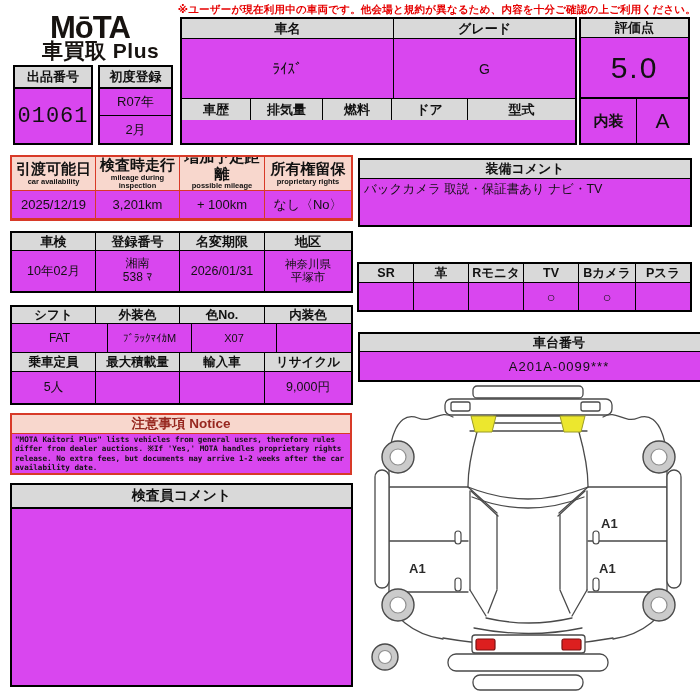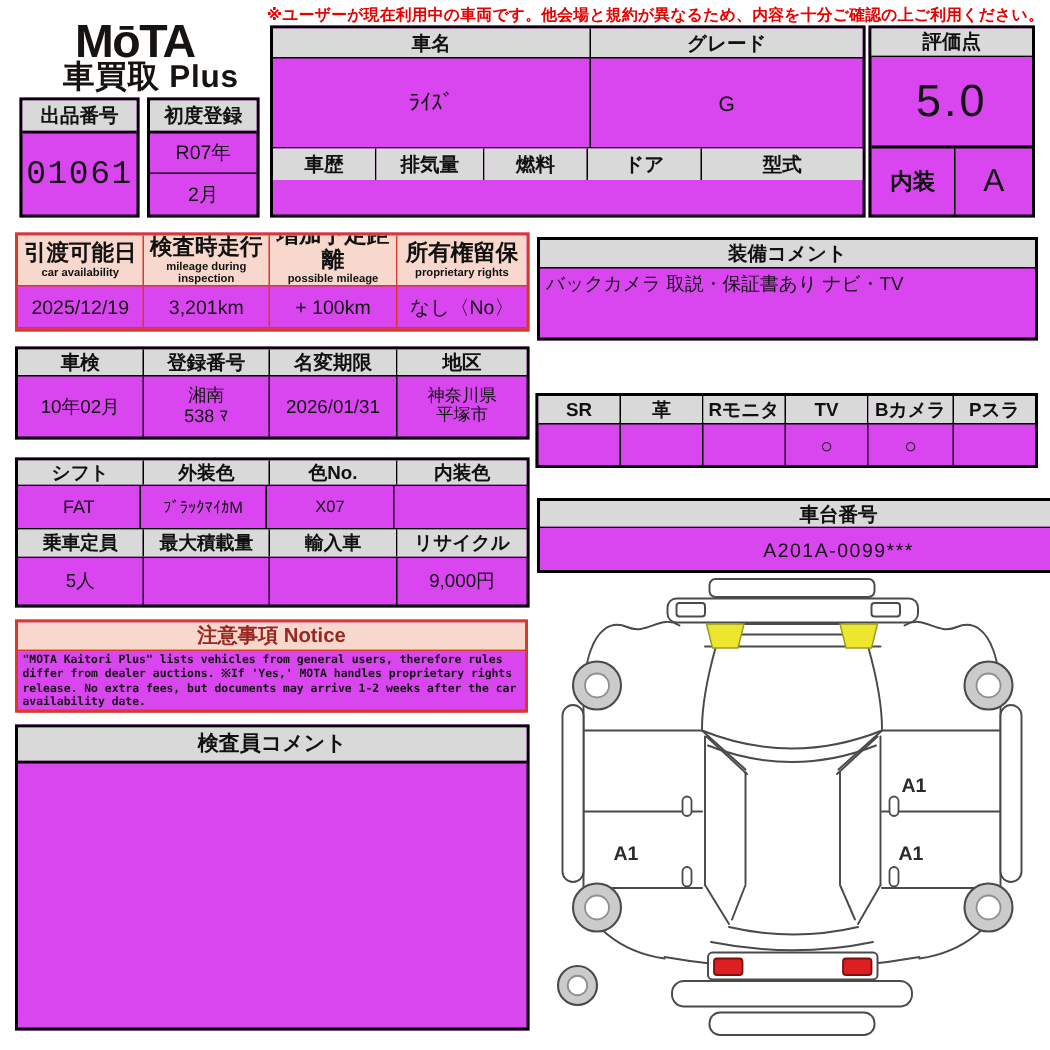--- a/index.html
+++ b/index.html
@@ -166,21 +166,21 @@
   </div>
 
   <div class="tbl" style="left:10px;top:305px;width:343px;height:100px">
     <div class="row" style="height:17px">
       <div class="cell h f125" style="width:84px">シフト</div>
       <div class="cell h f125" style="width:84px">外装色</div>
       <div class="cell h f125" style="width:85px">色No.</div>
       <div class="cell h f125" style="flex:1">内装色</div>
     </div>
     <div class="row" style="height:29px">
-      <div class="cell f12" style="width:82px">FAT</div>
+      <div class="cell f12" style="width:96px">FAT</div>
       <div class="cell f11" style="width:84px">ﾌﾞﾗｯｸﾏｲｶM</div>
       <div class="cell f11" style="width:85px">X07</div>
       <div class="cell f12" style="flex:1"></div>
     </div>
     <div class="row" style="height:19px">
       <div class="cell h f125" style="width:84px">乗車定員</div>
       <div class="cell h f125" style="width:84px">最大積載量</div>
       <div class="cell h f125" style="width:85px">輸入車</div>
       <div class="cell h f125" style="flex:1">リサイクル</div>
     </div>

